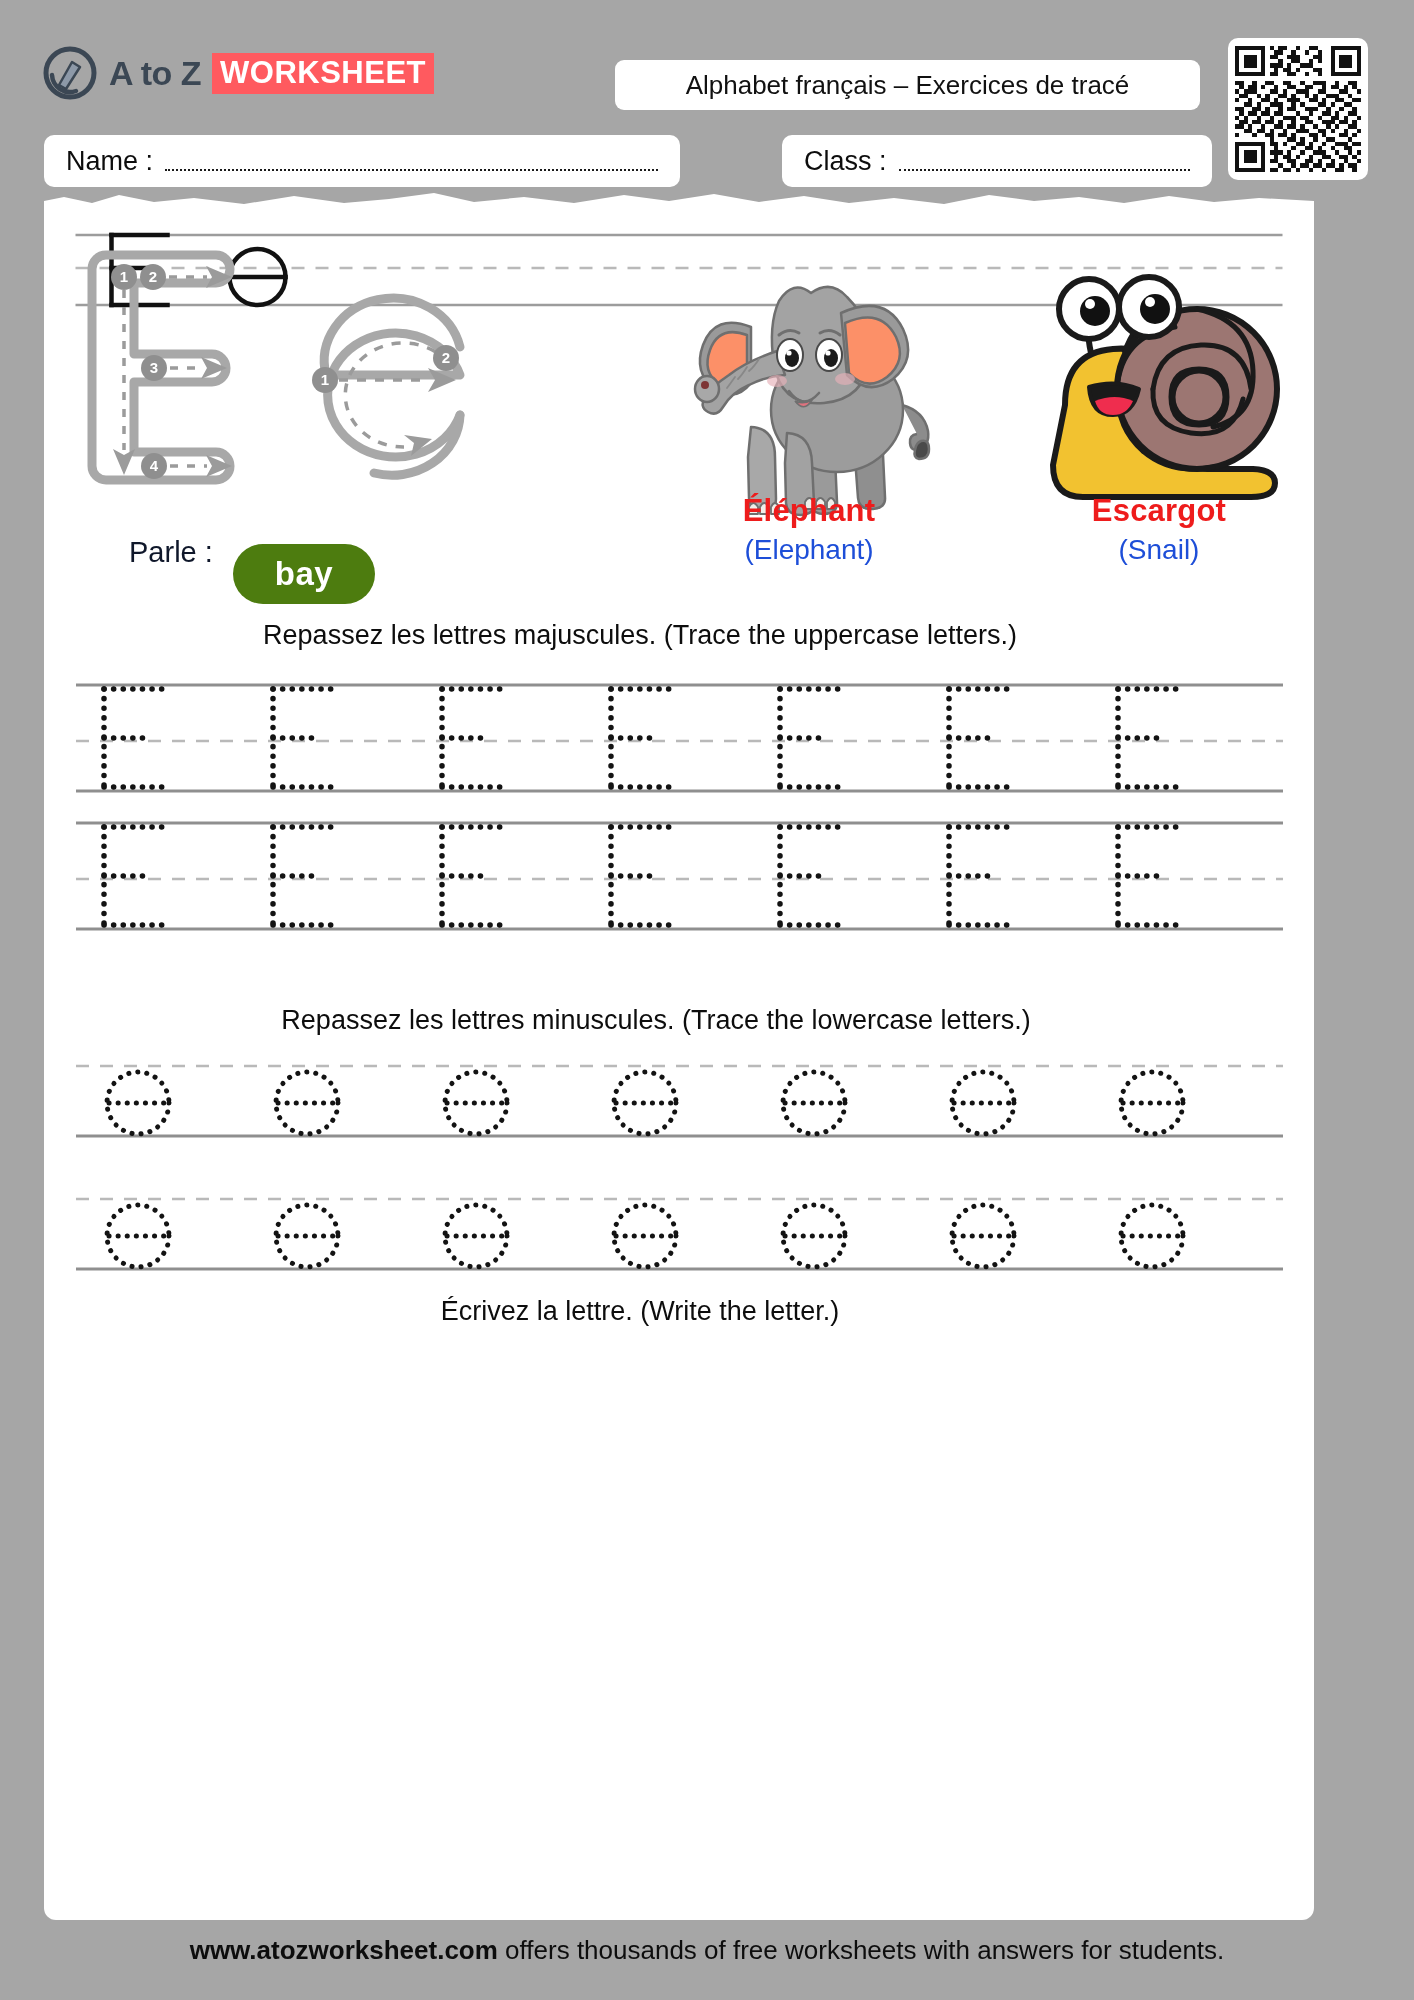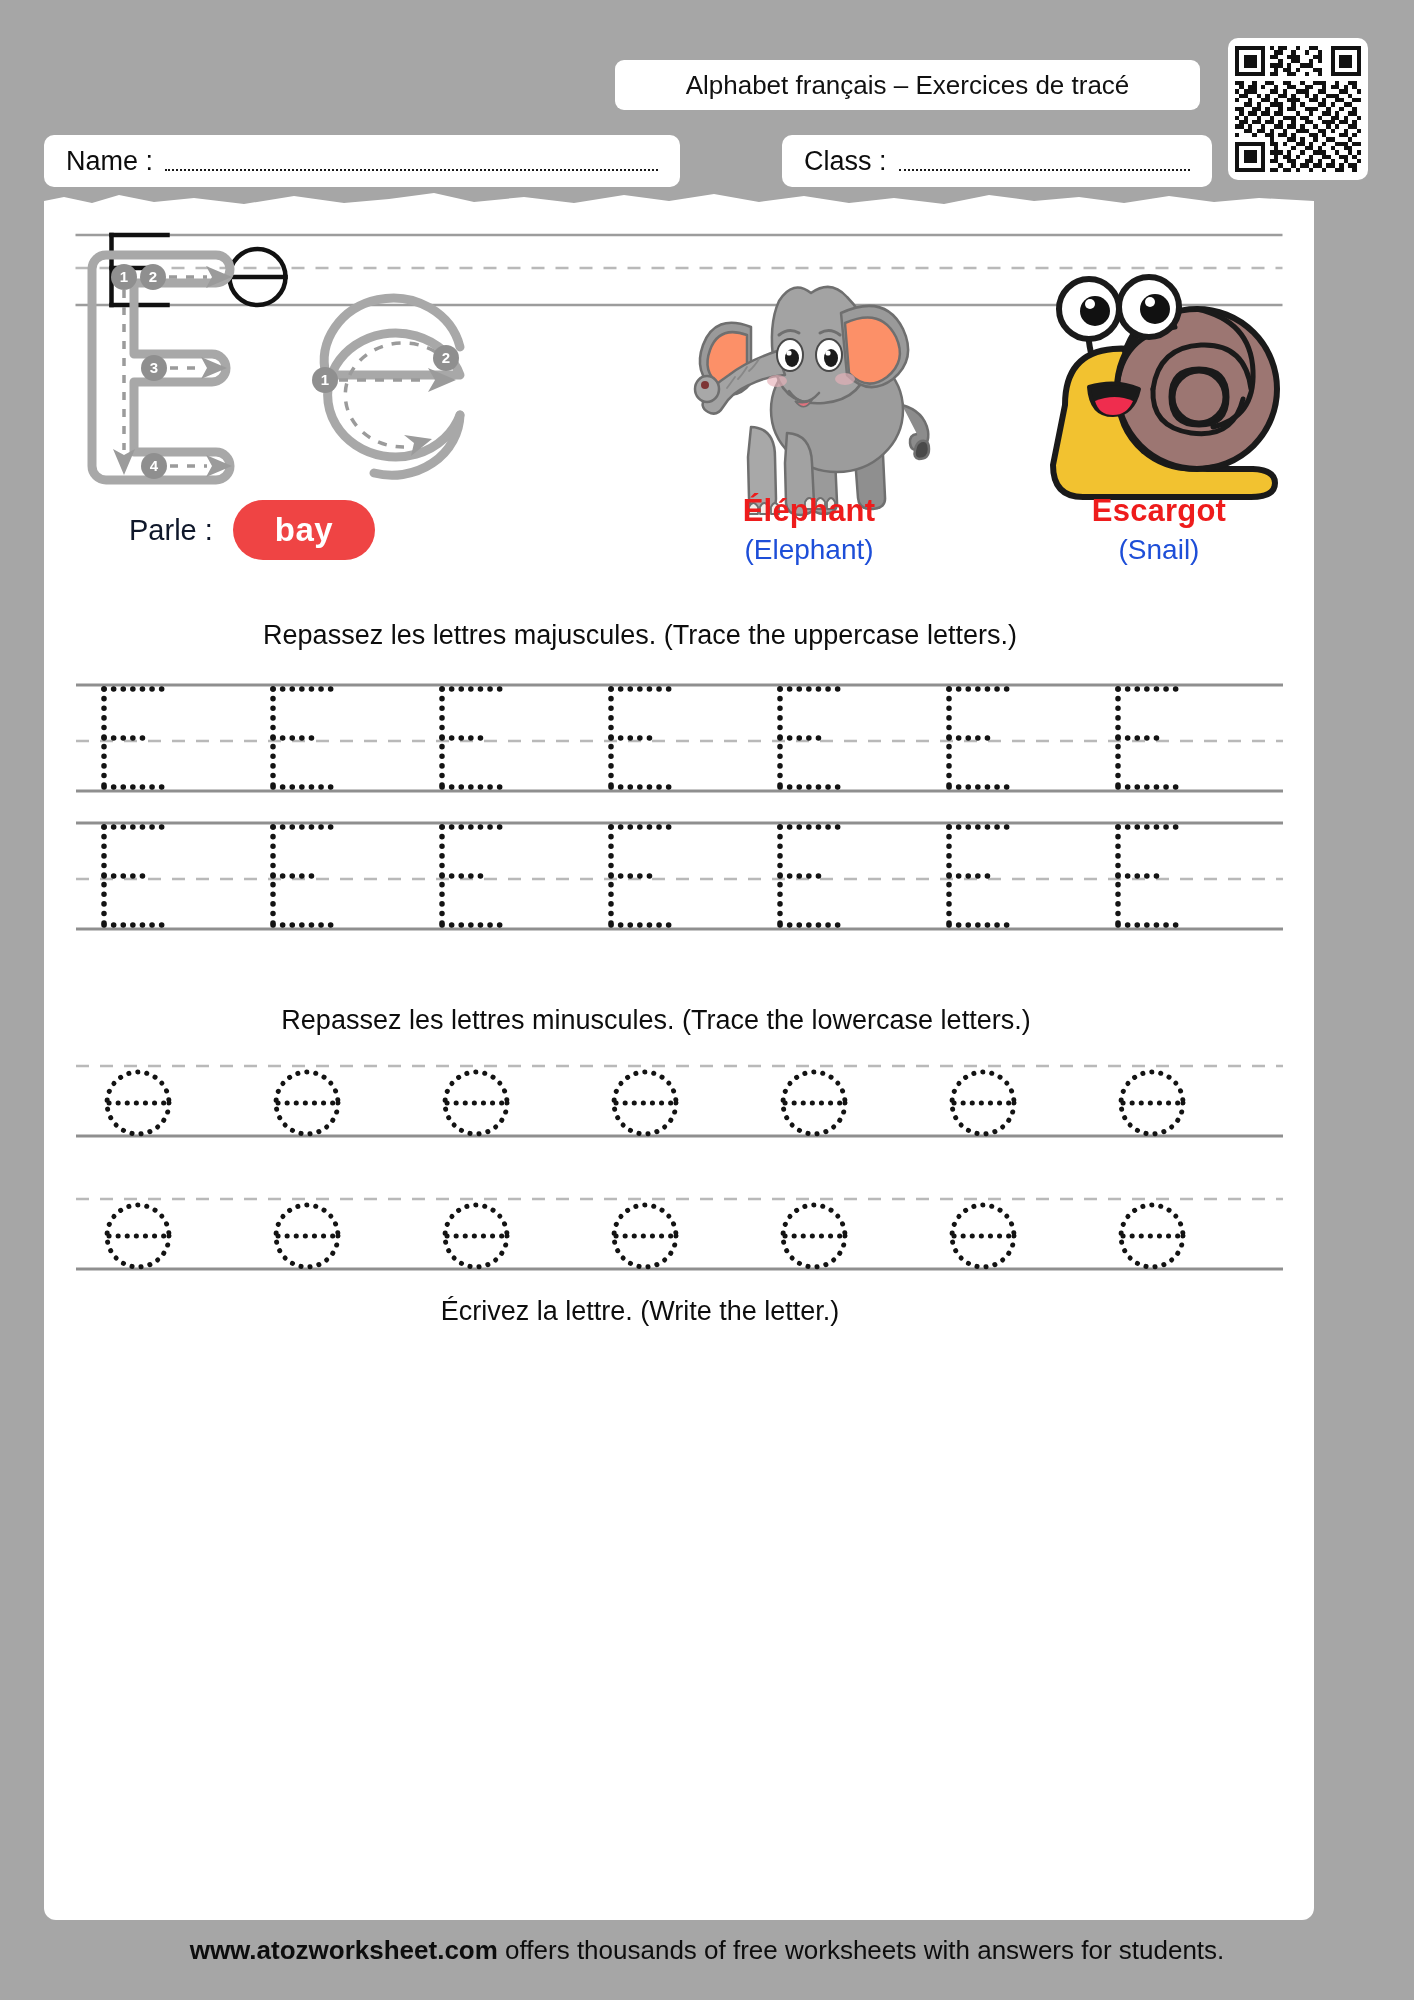--- a/index.html
+++ b/index.html
@@ -130,27 +130,28 @@
   
   .parle {
     position: absolute;
     left: 85px; top: 295px;
     display: flex;
     align-items: center;
     gap: 20px;
   }
   .parle-label { font-size: 29px; color: #0f172a; }
   .parle-pill {
-    background: #ef4444;
+    background: #4d7c0f;
     color: #ffffff;
     font-size: 33px;
     font-weight: bold;
     border-radius: 32px;
     padding: 11px 42px;
     letter-spacing: 0.5px;
+    margin-top: 44px;
   }
 
   .word-block {
     position: absolute;
     top: 288px;
     text-align: center;
   }
   .word-elephant { left: 500px; width: 530px; }
   .word-snail    { left: 850px; width: 530px; }
   .word-fr {
@@ -199,20 +200,30 @@
     font-size: 26px;
     color: #0d0d0d;
   }
   .footer-domain { font-weight: bold; }
 </style>
 </head>
 <body>
 
 <div class="header">
 
+  <div class="brand">
+    <svg class="brand-logo" viewBox="0 0 56 56">
+      <circle cx="28" cy="28" r="24" fill="none" stroke="#3b4754" stroke-width="5"></circle>
+      <path d="M17 40 L30 17 L38 22 L24 44 Z" fill="#8d99a8" stroke="#3b4754" stroke-width="2.5" stroke-linejoin="round"></path>
+      <path d="M17 40 L22 42 L24 44 Z" fill="#3b4754"></path>
+      <path d="M10 30 A18 18 0 0 0 34 46" fill="none" stroke="#3b4754" stroke-width="4.5" stroke-linecap="round"></path>
+    </svg>
+    <span class="brand-atoz">A to Z</span>
+    <span class="brand-worksheet">WORKSHEET</span>
+  </div>
 
   <div class="title-pill">Alphabet français – Exercices de tracé</div>
 
   <div class="qr-box">
     <svg viewBox="0 0 29 29" shape-rendering="crispEdges">
       <rect width="29" height="29" fill="#ffffff"></rect>
       <g fill="#111111">
         <rect x="0" y="0" width="7" height="1"></rect>
           <rect x="0" y="6" width="7" height="1"></rect>
         <rect x="0" y="0" width="1" height="7"></rect>

